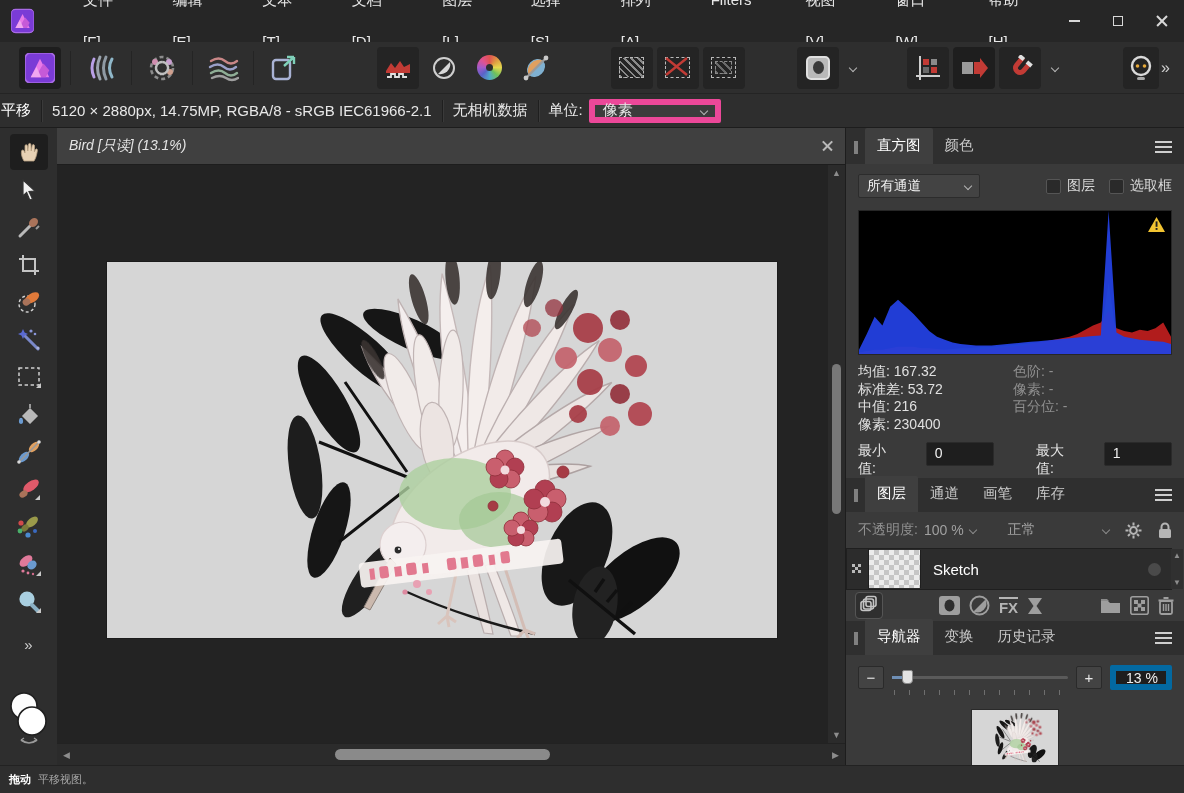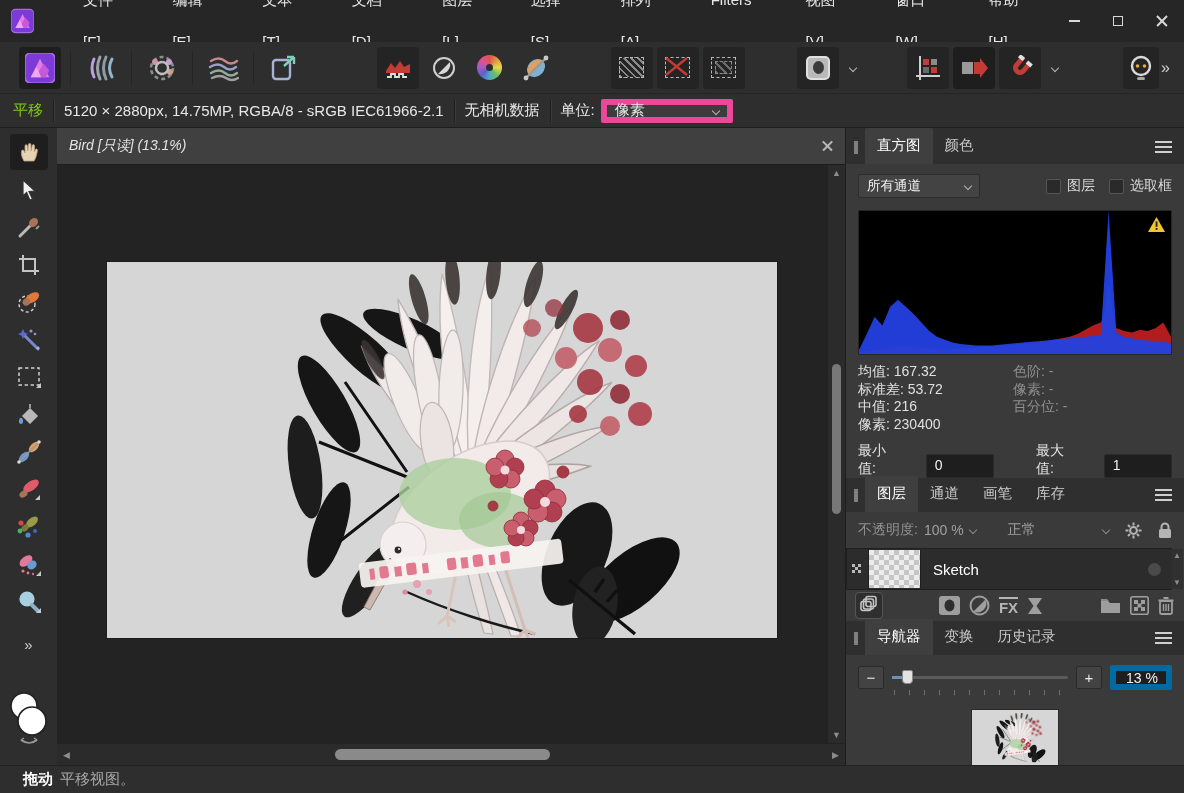--- a/index.html
+++ b/index.html
@@ -26,21 +26,21 @@
   .tb-btn.sel { background:#1e1e1e; }
   .tb-btn.pressed { background:#242424; }
   .tb-sep { width:1px; height:34px; background:#242424; margin:0 7px; }
   .tb-group { display:flex; align-items:center; }
   .chev { width:6px; height:6px; border-right:1.7px solid #b5b5b5; border-bottom:1.7px solid #b5b5b5; transform:rotate(45deg); display:inline-block; }
   .overflow-glyph { color:#cfcfcf; font-size:16px; }
 
   
   .contextbar { position:absolute; left:0; top:94px; width:100%; height:34px; background:#2e2e2e; border-bottom:1px solid #1d1d1d; display:flex; align-items:center; font-size:15px; }
   .ctx-sep { width:1px; height:22px; background:#1f1f1f; margin:0 10px; box-shadow:1px 0 0 #3a3a3a; }
-  .ctx-tool { padding-left:13px; color:#84cc16; }
+  .ctx-tool { padding-left:1px; color:#ffffff; }
   .ctx-info { color:#e8e8e8; }
   .ctx-select { display:flex; align-items:center; justify-content:space-between; width:132px; height:24px; background:#3c3c3c; border:6px solid #ec4899; border-radius:2px; padding:0 8px; margin-left:6px; color:#e8e8e8; }
 
   
   .main { position:absolute; left:0; top:128px; width:100%; height:637px; display:flex; }
 
   
   .tools { width:57px; background:#2e2e2e; display:flex; flex-direction:column; align-items:center; padding-top:6px; position:relative; }
   .tool-btn { width:38px; height:36px; border-radius:4px; display:flex; align-items:center; justify-content:center; margin-bottom:1.5px; }
   .tool-btn.sel { background:#1e1e1e; }
@@ -79,21 +79,21 @@
   .hist-select { display:flex; align-items:center; justify-content:space-between; width:122px; height:24px; background:#434343; border:1px solid #2c2c2c; border-radius:2px; padding:0 8px; font-size:13.5px; color:#f0f0f0;gap:17px; }
   .cb-wrap { display:flex; align-items:center; gap:6px; margin-left:auto; }
   .checkbox { width:15px; height:15px; background:#2a2a2a; border:1px solid #555; border-radius:2px; }
   .cb-label { font-size:14px; color:#d8d8d8; }
   .hist-box { margin:8px 12px 0; height:145px; background:#000; border:1px solid #262626; position:relative; }
   .hist-box svg.histsvg { position:absolute; inset:0; width:100%; height:100%; }
   .warn { position:absolute; right:6px; top:6px; }
   .hist-stats { display:flex; padding:8px 12px 0; font-size:14px; line-height:17.5px; }
   .stat-col-l { width:155px; color:#e0e0e0; }
   .stat-col-r { color:#8f8f8f; }
-  .minmax { display:flex; align-items:flex-end; padding:9px 12px 12px; font-size:14px;gap:21px; }
+  .minmax { display:flex; align-items:flex-start; padding:9px 12px 12px; font-size:14px;gap:21px; }
   .mm-input { width:76px; height:24px; background:#1e1e1e; border:1px solid #2a2a2a; border-radius:2px; color:#f2f2f2; font-size:14px; padding:2px 8px; margin-left:7px; }
   .mm-spacer { flex:1; }
 
   
   .opacity-row { display:flex; align-items:center; height:36px; padding:0 12px; color:#909090; font-size:14px; gap:6px; }
   .layer-row { margin:0 12px 0 0; height:42px; background:#2c2c2c; border:1px solid #1f1f1f; display:flex; align-items:stretch; position:relative; }
   .layer-grip-cell { width:22px; border-right:1px solid #1f1f1f; display:flex; align-items:center; justify-content:center; }
   .checker { background-color:#ececec; background-image:linear-gradient(45deg,#c6c6c6 25%,transparent 25%,transparent 75%,#c6c6c6 75%),linear-gradient(45deg,#c6c6c6 25%,transparent 25%,transparent 75%,#c6c6c6 75%); background-size:10px 10px; background-position:0 0,5px 5px; }
   .layer-thumb { width:52px; margin:1px 0; border-right:1px solid #1f1f1f; }
   .layer-name { flex:1; display:flex; align-items:center; padding-left:12px; font-size:15px; color:#fff; }
@@ -109,21 +109,21 @@
   .slider { position:relative; flex:1; height:23px; }
   .slider .track { position:absolute; left:0; right:0; top:10px; height:3px; background:#5a5a5a; border-radius:2px; }
   .slider .fill { position:absolute; left:0; top:10px; width:14px; height:3px; background:#6f8fb5; }
   .slider .thumb { position:absolute; left:10px; top:4px; width:11px; height:14px; background:#e3e3e3; border:1px solid #888; border-radius:2px 2px 4px 4px; }
   .slider .ticks { position:absolute; left:2px; right:2px; bottom:-6px; height:5px; background-image:linear-gradient(90deg,#6e6e6e 0 1px,transparent 1px); background-size:15px 100%; }
   .zoom-val { width:62px; height:25px; background:#1e1e1e; border:6px solid #0369a1; border-radius:2px; color:#f0f0f0; font-size:14px; display:flex; align-items:center; padding-left:10px; }
   .nav-thumb-area { flex:1; display:flex; justify-content:center; padding-top:18px; }
   .nav-thumb { width:86px; height:56px; background:#d6d6d6; box-shadow:0 0 0 1px #2a2a2a; }
 
   
-  .statusbar { position:absolute; left:0; bottom:0; width:100%; height:28px; background:#2e2e2e; border-top:1px solid #222; display:flex; align-items:center; padding-left:23px; font-size:15px; }
+  .statusbar { position:absolute; left:0; bottom:0; width:100%; height:28px; background:#2e2e2e; border-top:1px solid #222; display:flex; align-items:center; padding-left:9px; font-size:11px; }
   .status-action { color:#fff; font-weight:bold; margin-right:7px; }
   .status-desc { color:#a8a8a8; }
 </style>
 </head>
 <body>
 
 <svg width="0" height="0" style="position:absolute">
   <defs>
     <symbol id="bird-art" viewBox="0 0 670 376">
       <rect x="0" y="0" width="670" height="376" fill="#d6d6d6"></rect>

